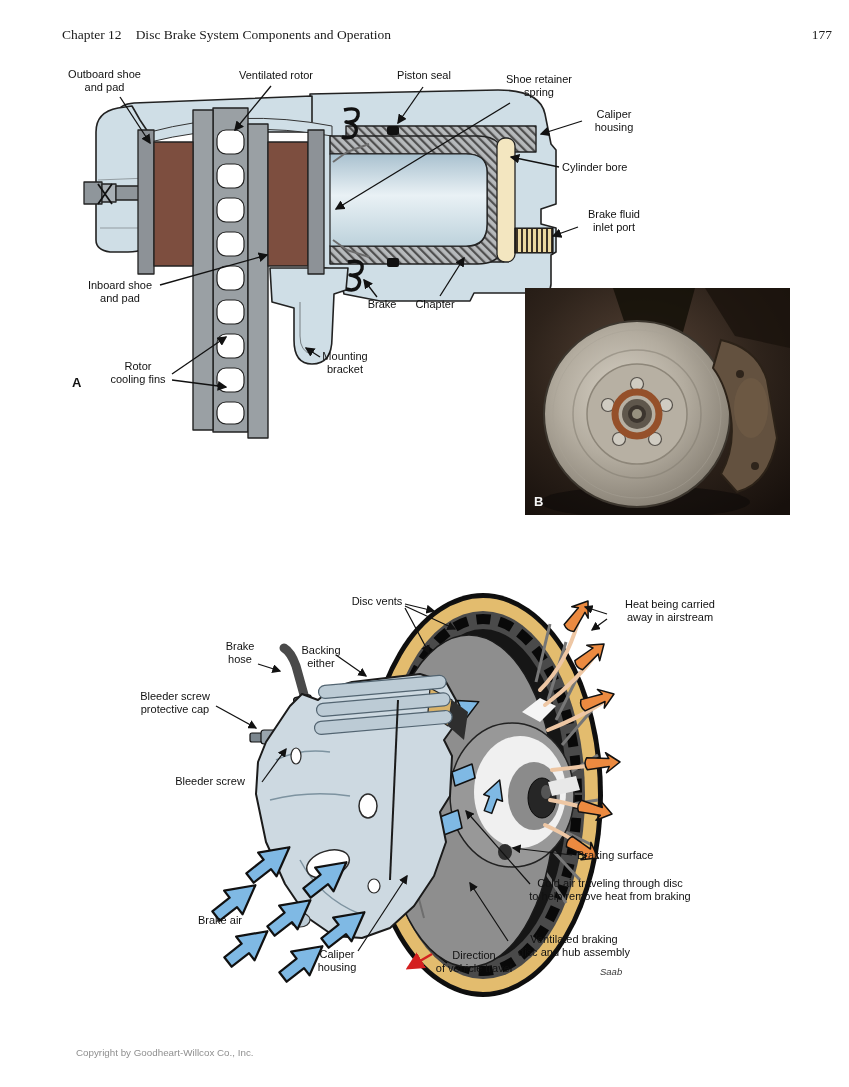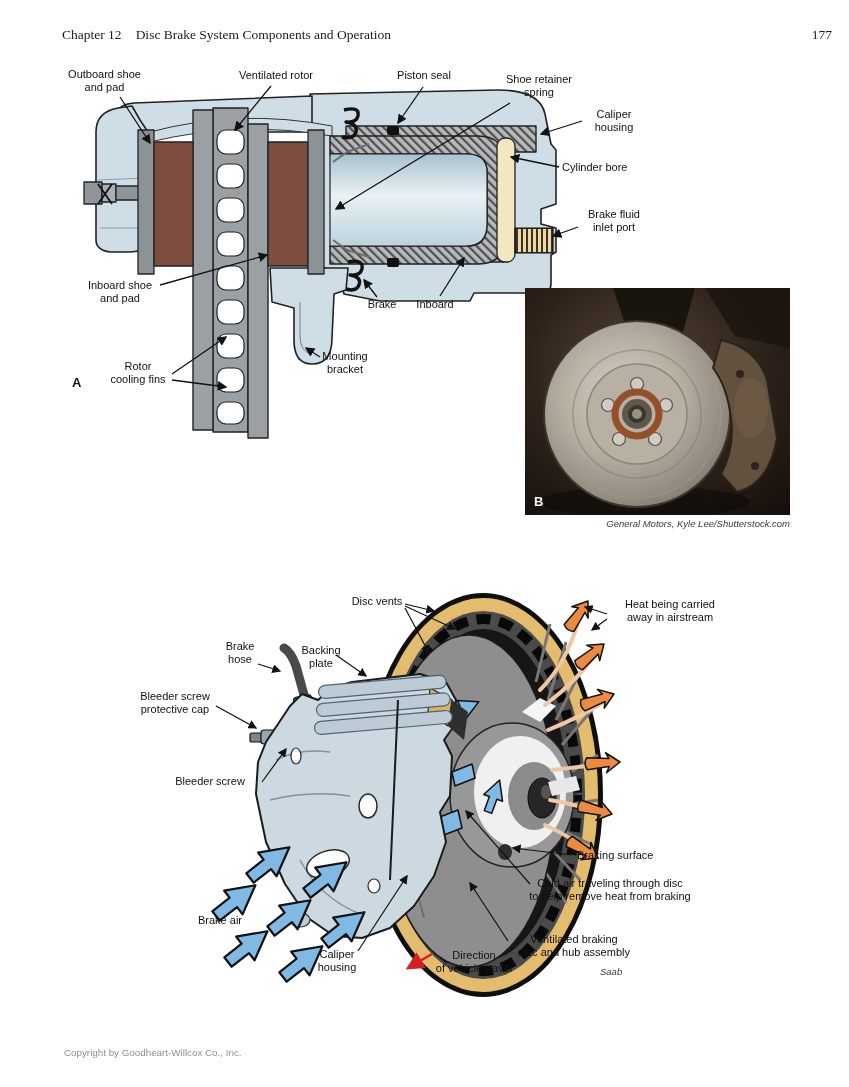--- a/index.html
+++ b/index.html
@@ -15,21 +15,21 @@
   .photo{position:absolute;left:525px;top:288px;width:265px;height:227px;}
   .photoB{position:absolute;left:9px;bottom:7px;font:bold 13px/13px "Liberation Sans",sans-serif;color:#f5f5f5;}
   .credit{position:absolute;left:420px;top:518px;width:370px;text-align:right;
           font:italic 9.5px/12px "Liberation Sans",sans-serif;color:#3a3a3a;}
   .credit2{position:absolute;left:600px;top:966px;width:190px;
           font:italic 9.5px/12px "Liberation Sans",sans-serif;color:#3a3a3a;}
   .caption{position:absolute;left:62px;width:729px;font:11.8px/15.5px "Liberation Sans",sans-serif;color:#141414;}
   .cap1{top:531px;}
   .cap2{top:999px;}
   .capb{font-weight:bold;margin-right:3px;}
-  .footer{position:absolute;left:64px;top:1047px;font:9.8px/12px "Liberation Sans",sans-serif;color:#8f8f8f;}
+  .footer{position:absolute;left:76px;top:1047px;font:9.8px/12px "Liberation Sans",sans-serif;color:#8f8f8f;}
 </style>
 </head>
 <body>
 
 <div class="page">
 
   <div class="hdr">
     <span>Chapter 12</span><span class="t">Disc Brake System Components and Operation</span>
   </div>
   <div class="pageno">177</div>
@@ -273,21 +273,21 @@
   <div class="lbl" style="left:496px;top:73px;width:86px;">Shoe retainer
 spring</div>
   <div class="lbl" style="left:578px;top:108px;width:72px;">Caliper
 housing</div>
   <div class="lbl la" style="left:562px;top:161px;width:92px;">Cylinder bore</div>
   <div class="lbl" style="left:576px;top:208px;width:76px;">Brake fluid
 inlet port</div>
   <div class="lbl" style="left:72px;top:279px;width:96px;">Inboard shoe
 and pad</div>
   <div class="lbl" style="left:362px;top:298px;width:40px;">Brake</div>
-  <div class="lbl" style="left:410px;top:298px;width:50px;">Inboard</div>
+  <div class="lbl" style="left:410px;top:298px;width:50px;">Chapter</div>
   <div class="lbl" style="left:310px;top:350px;width:70px;">Mounting
 bracket</div>
   <div class="lbl" style="left:98px;top:360px;width:80px;">Rotor
 cooling fins</div>
   <div class="panelA" style="left:72px;top:376px;">A</div>
 
   <div class="photo">
     <svg width="265" height="227" viewBox="0 0 265 227">
       <defs>
         <radialGradient id="bgG" cx="45%" cy="35%" r="80%">
@@ -322,28 +322,27 @@
       <circle cx="112" cy="126" r="9" fill="#3c352e"></circle>
       <circle cx="112" cy="126" r="5" fill="#97917f"></circle>
       <path d="M 196,52 Q 232,60 242,92 L 252,150 Q 244,196 212,204 L 196,186 Q 210,160 206,130 Q 202,98 188,80 Z" fill="#63513f" stroke="#2c2218" stroke-width="2"></path>
       <ellipse cx="226" cy="120" rx="17" ry="30" fill="#6e5a45" opacity="0.8"></ellipse>
       <circle cx="215" cy="86" r="4" fill="#2e241b"></circle>
         <circle cx="230" cy="178" r="4" fill="#2e241b"></circle>
     </svg>
     <div class="photoB">B</div>
   </div>
 
-  <div class="credit">General Motors, Kyle Lee/Shutterstock.com</div>
 
 
   <div class="lbl" style="left:338px;top:595px;width:78px;">Disc vents</div>
   <div class="lbl" style="left:610px;top:598px;width:120px;">Heat being carried
 away in airstream</div>
   <div class="lbl" style="left:288px;top:644px;width:66px;">Backing
-plate</div>
+either</div>
   <div class="lbl" style="left:210px;top:640px;width:60px;">Brake
 hose</div>
   <div class="lbl" style="left:126px;top:690px;width:98px;">Bleeder screw
 protective cap</div>
   <div class="lbl" style="left:158px;top:775px;width:104px;">Bleeder screw</div>
   <div class="lbl la" style="left:577px;top:849px;width:100px;">Braking surface</div>
   <div class="lbl" style="left:505px;top:877px;width:210px;">Cold air traveling through disc
 to help remove heat from braking</div>
   <div class="lbl la" style="left:198px;top:914px;width:60px;">Brake air</div>
   <div class="lbl" style="left:300px;top:948px;width:74px;">Caliper

